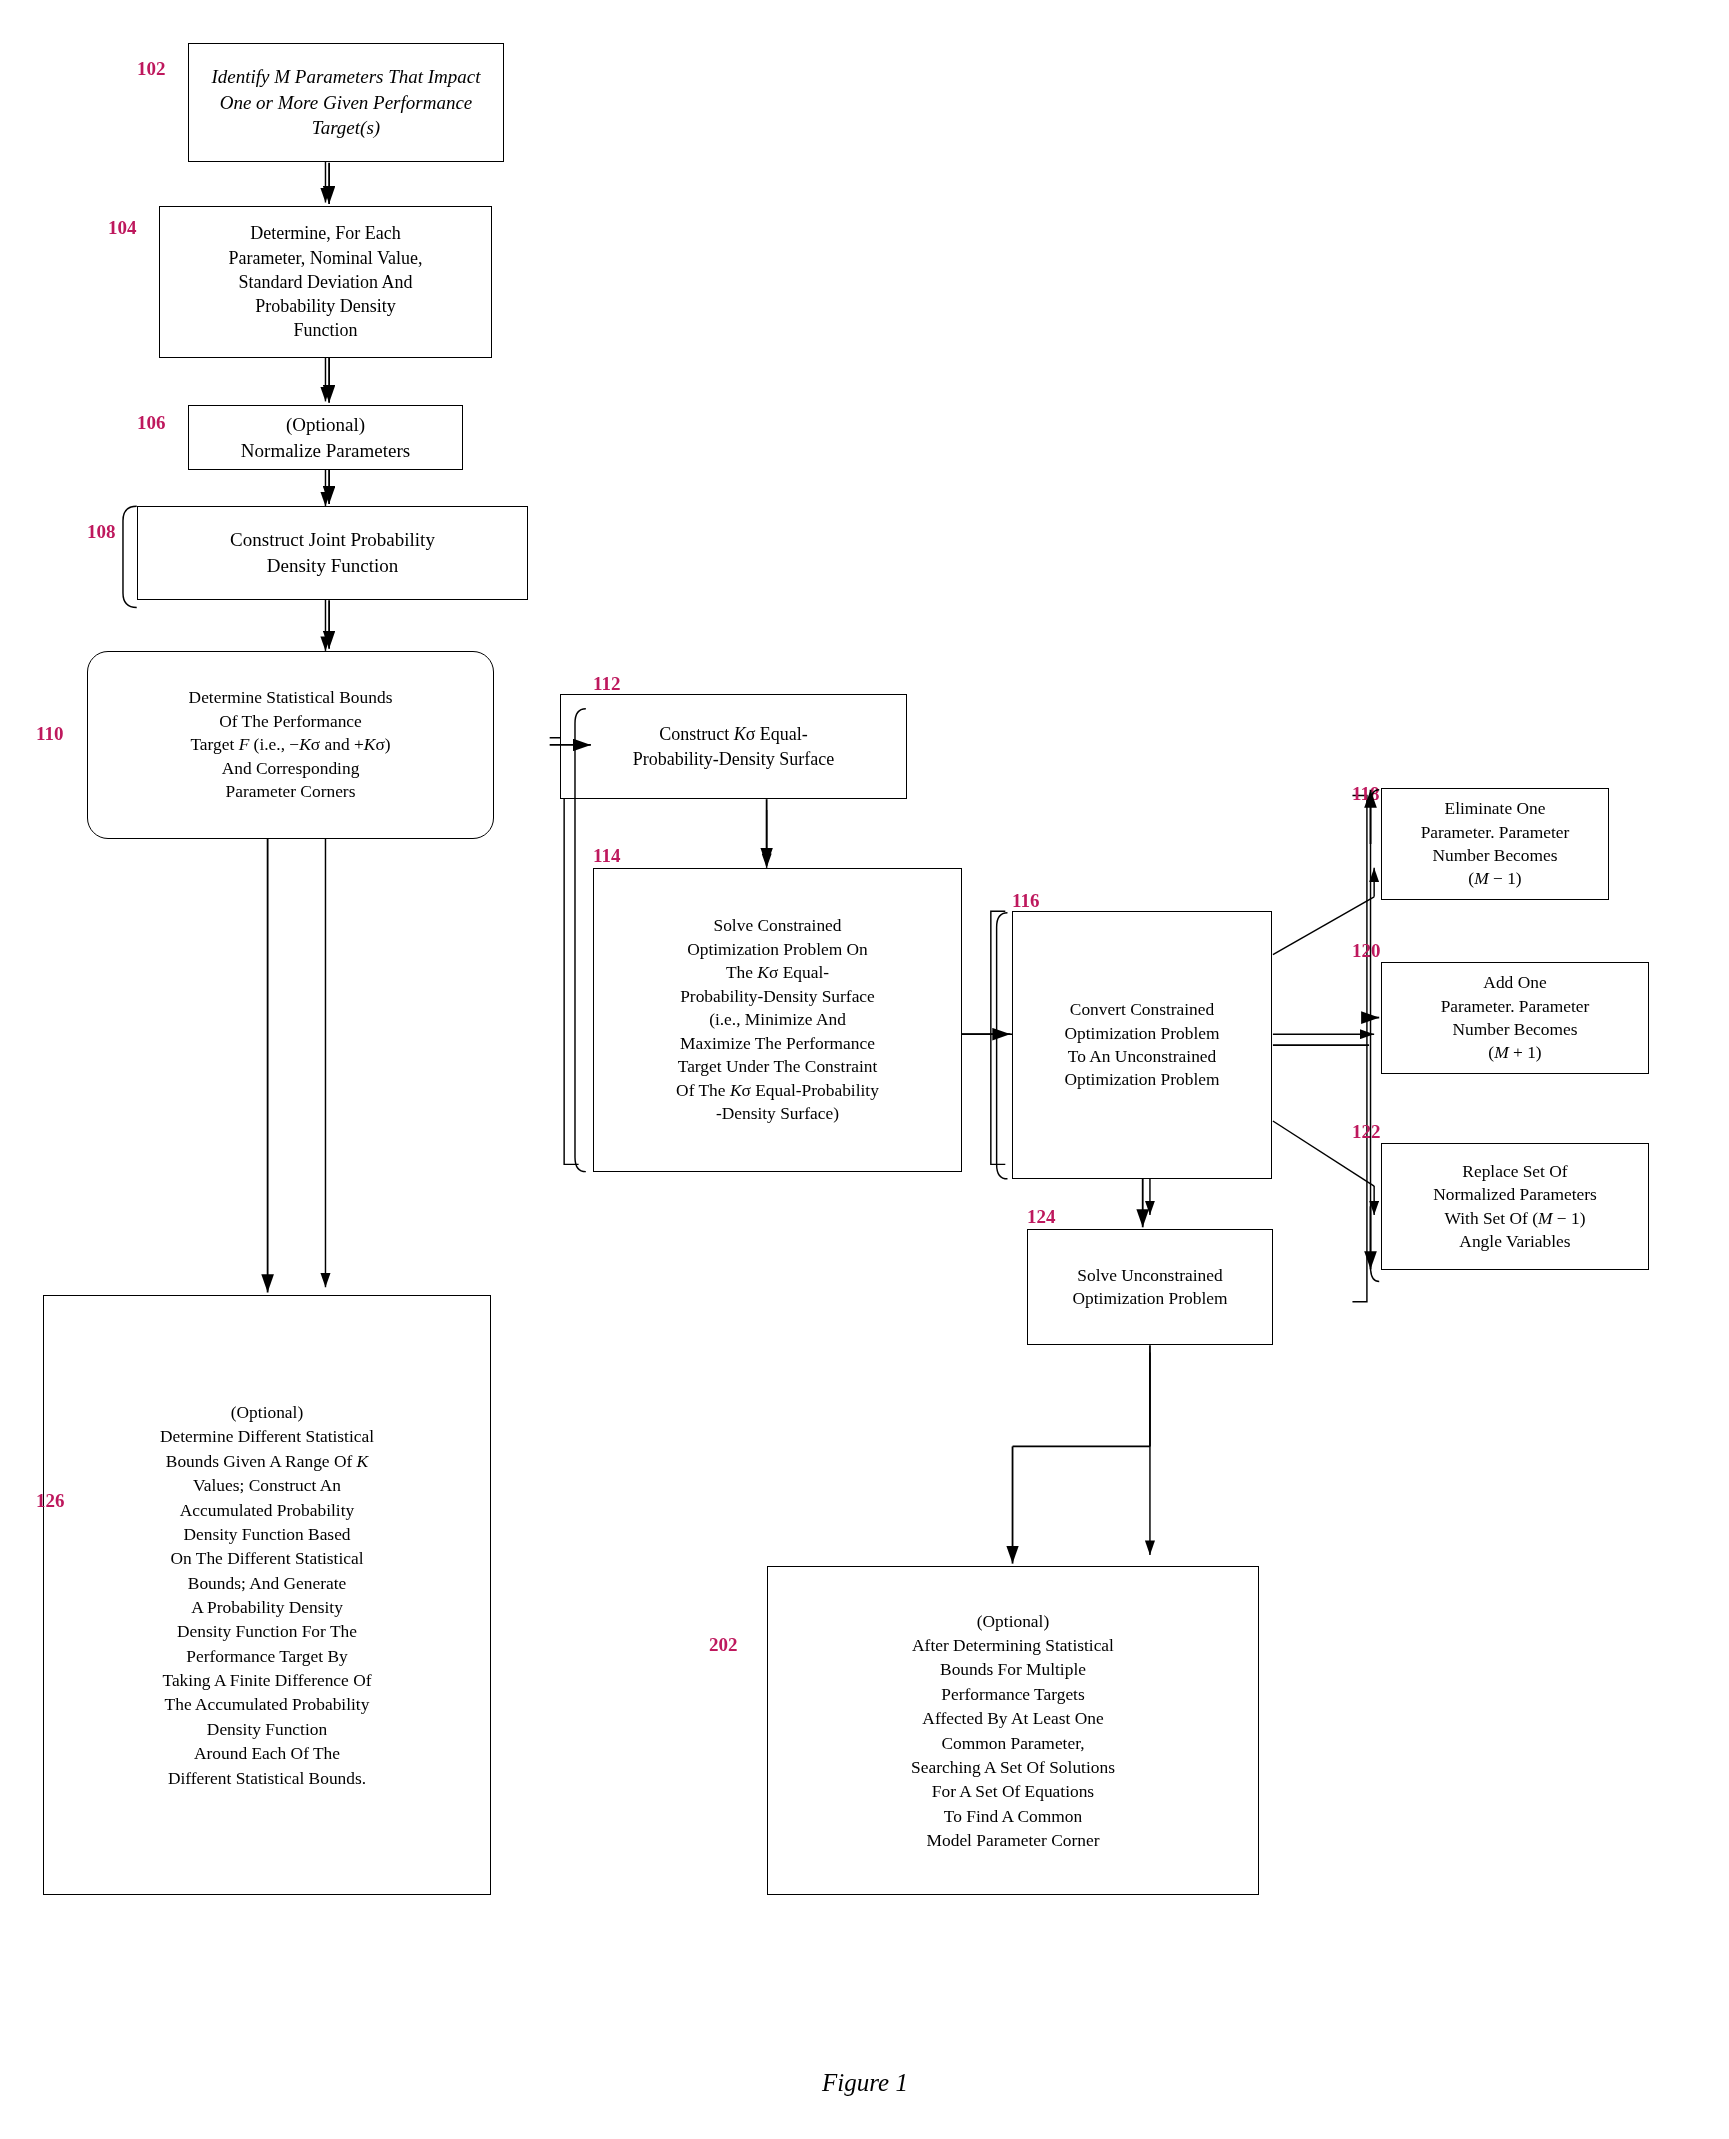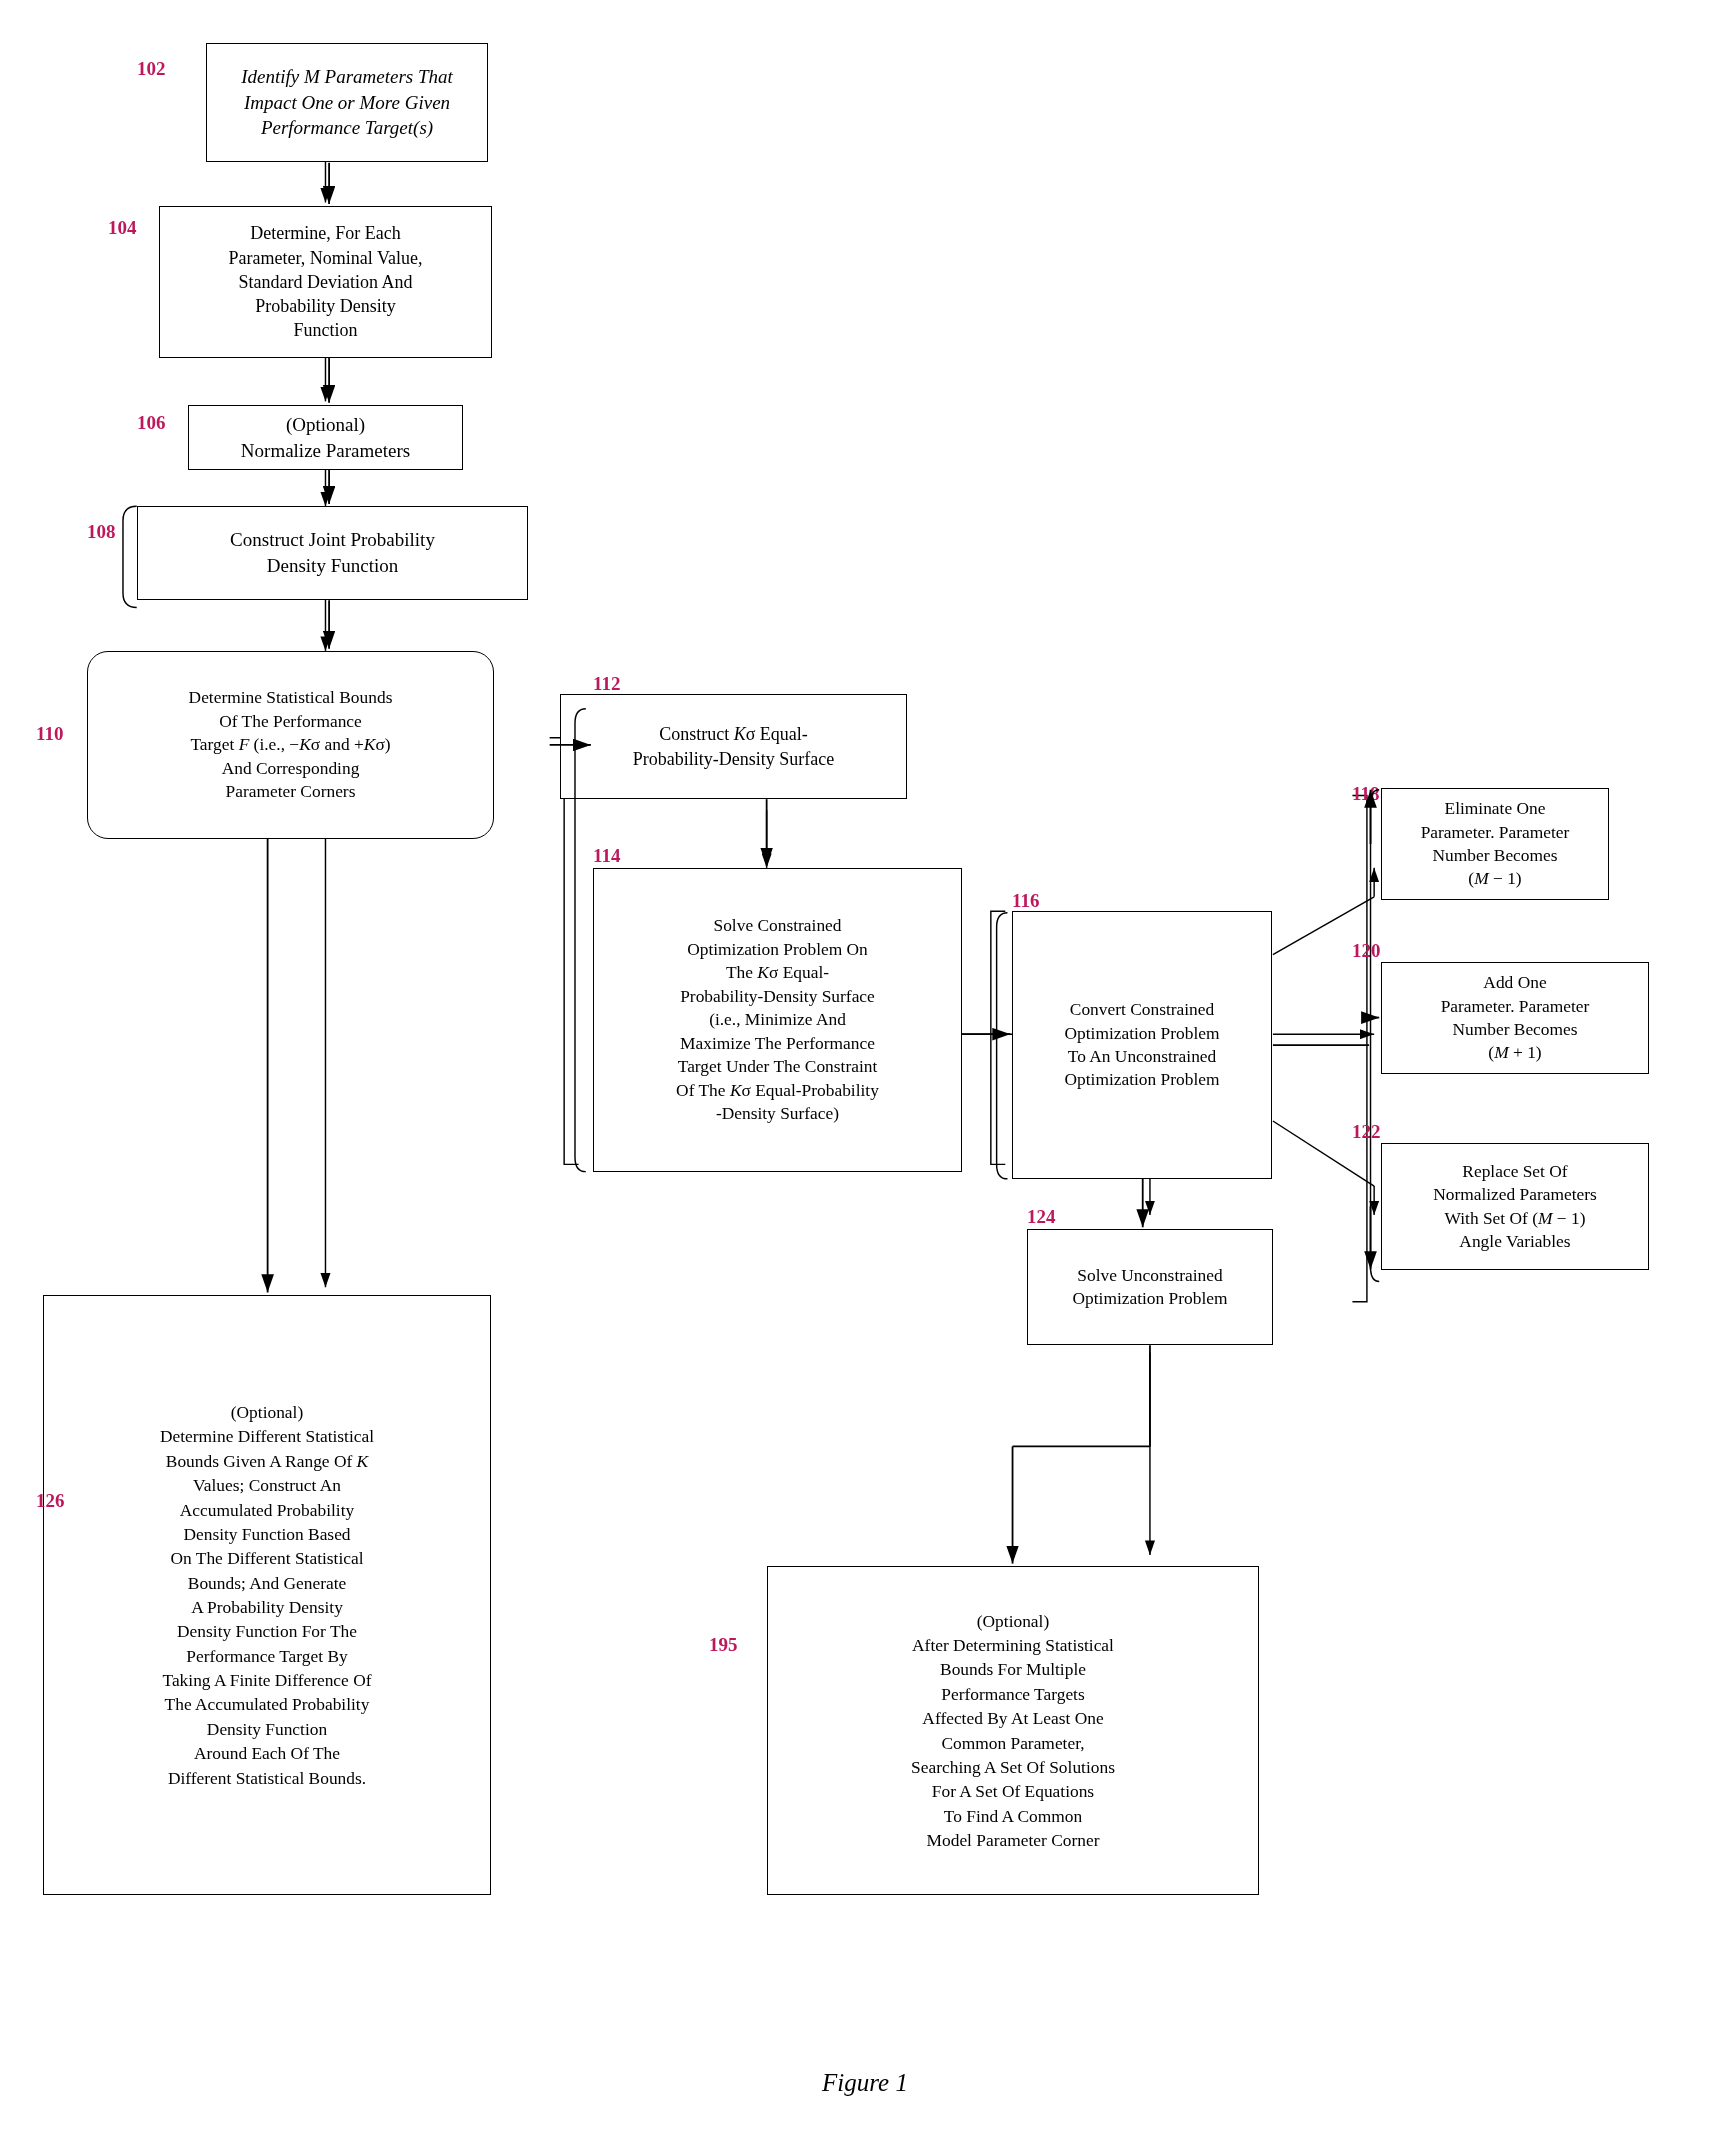--- a/index.html
+++ b/index.html
@@ -109,21 +109,21 @@
     <line x1="1590" y1="1870" x2="1590" y2="2150" stroke="#000" stroke-width="2" marker-end="url(#arrowhead)"></line>
 
     <path d="M 800 980 L 780 980 L 780 1610 L 800 1610" stroke="#000" stroke-width="2" fill="none"></path>
 
     <path d="M 1390 1260 L 1370 1260 L 1370 1610 L 1390 1610" stroke="#000" stroke-width="2" fill="none"></path>
 
     <path d="M 1870 1100 L 1890 1100 L 1890 1800 L 1870 1800" stroke="#000" stroke-width="2" fill="none"></path>
 
   </svg>
 
-  <div class="box" style="left: 206px; top: 43px; width: 282px; height: 119px; font-style: italic;">
+  <div class="box" style="left: 188px; top: 43px; width: 316px; height: 119px; font-style: italic;">
     <span>Identify M Parameters That
 Impact One or More
 Given Performance Target(s)</span>
   </div>
 
   <div class="label" style="left: 137px; top: 58px;">102</div>
 
   <div class="box" style="left: 159px; top: 206px; width: 333px; height: 152px; font-size:18px;">
     <span>Determine, For Each<br>Parameter, Nominal Value,<br>Standard Deviation And<br>Probability Density<br>Function</span>
   </div>
@@ -193,21 +193,21 @@
   <div class="box" style="left: 43px; top: 1295px; width: 448px; height: 600px; font-size:17.4px; line-height:1.4; padding: 14.5px;">
     <span>(Optional)<br>Determine Different Statistical<br>Bounds Given A Range Of <em>K</em><br>Values; Construct An<br>Accumulated Probability<br>Density Function Based<br>On The Different Statistical<br>Bounds; And Generate<br>A Probability Density<br>Density Function For The<br>Performance Target By<br>Taking A Finite Difference Of<br>The Accumulated Probability<br>Density Function<br>Around Each Of The<br>Different Statistical Bounds.</span>
   </div>
 
   <div class="label" style="left: 36px; top: 1490px;">126</div>
 
   <div class="box" style="left: 767px; top: 1566px; width: 492px; height: 329px; font-size:17.4px; line-height:1.4; padding: 14.5px;">
     <span>(Optional)<br>After Determining Statistical<br>Bounds For Multiple<br>Performance Targets<br>Affected By At Least One<br>Common Parameter,<br>Searching A Set Of Solutions<br>For A Set Of Equations<br>To Find A Common<br>Model Parameter Corner</span>
   </div>
 
-  <div class="label" style="left: 709px; top: 1634px;">195</div>
+  <div class="label" style="left: 709px; top: 1634px;">202</div>
 
   <div class="figure-caption" style="bottom: 43px; left: 0; font-size: 25px;">Figure 1</div>
 
   <svg class="bracket-svg" viewBox="0 0 2392 2959" width="1730" height="2140">
     <defs>
       <marker id="arr2" markerWidth="10" markerHeight="7" refX="10" refY="3.5" orient="auto">
         <polygon points="0 0, 10 3.5, 0 7" fill="#000"></polygon>
       </marker>
     </defs>
 

